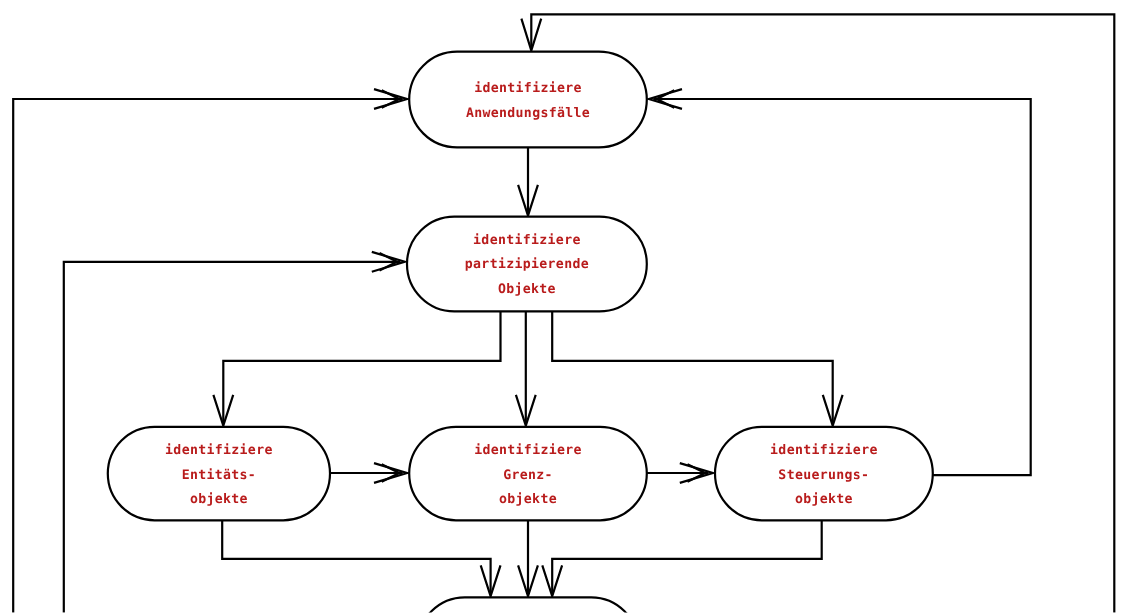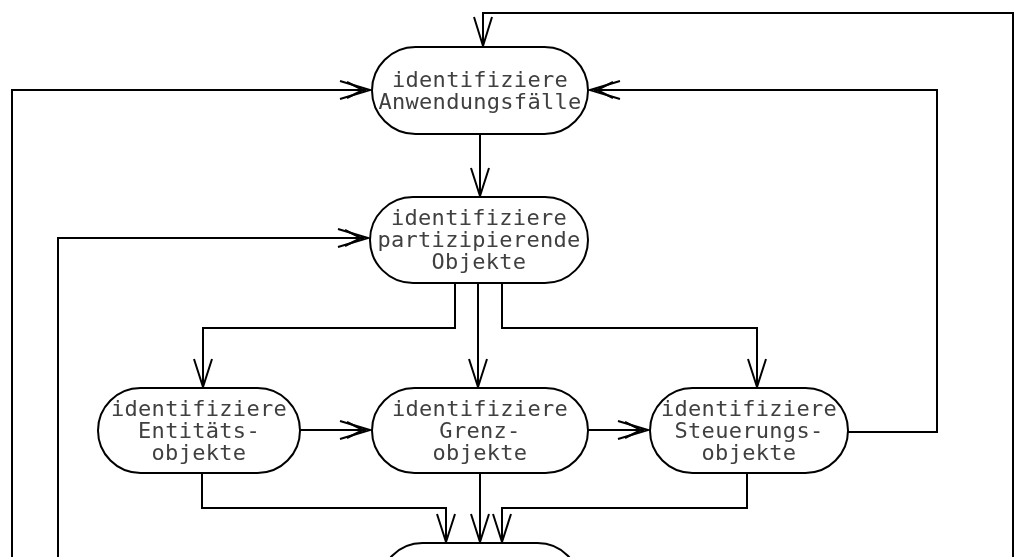--- a/index.html
+++ b/index.html
@@ -20,24 +20,24 @@
     left: 0;
     top: 0;
   }
   .node-label {
     position: absolute;
     display: flex;
     align-items: center;
     justify-content: center;
     text-align: center;
     white-space: pre-line;
-    font-size: 22px;
+    font-size: 12px;
     line-height: 22px;
-    font-weight: 400;
-    color: #404040;
+    font-weight: 700;
+    color: #b91c1c;
     letter-spacing: 0.3px;
     pointer-events: none;
   }
 </style>
 </head>
 <body>
 
 <div class="stage">
 
   <svg width="1024" height="557" viewBox="0 0 1024 557" fill="none" stroke="#000000" stroke-width="2" stroke-linecap="butt" stroke-linejoin="miter">

